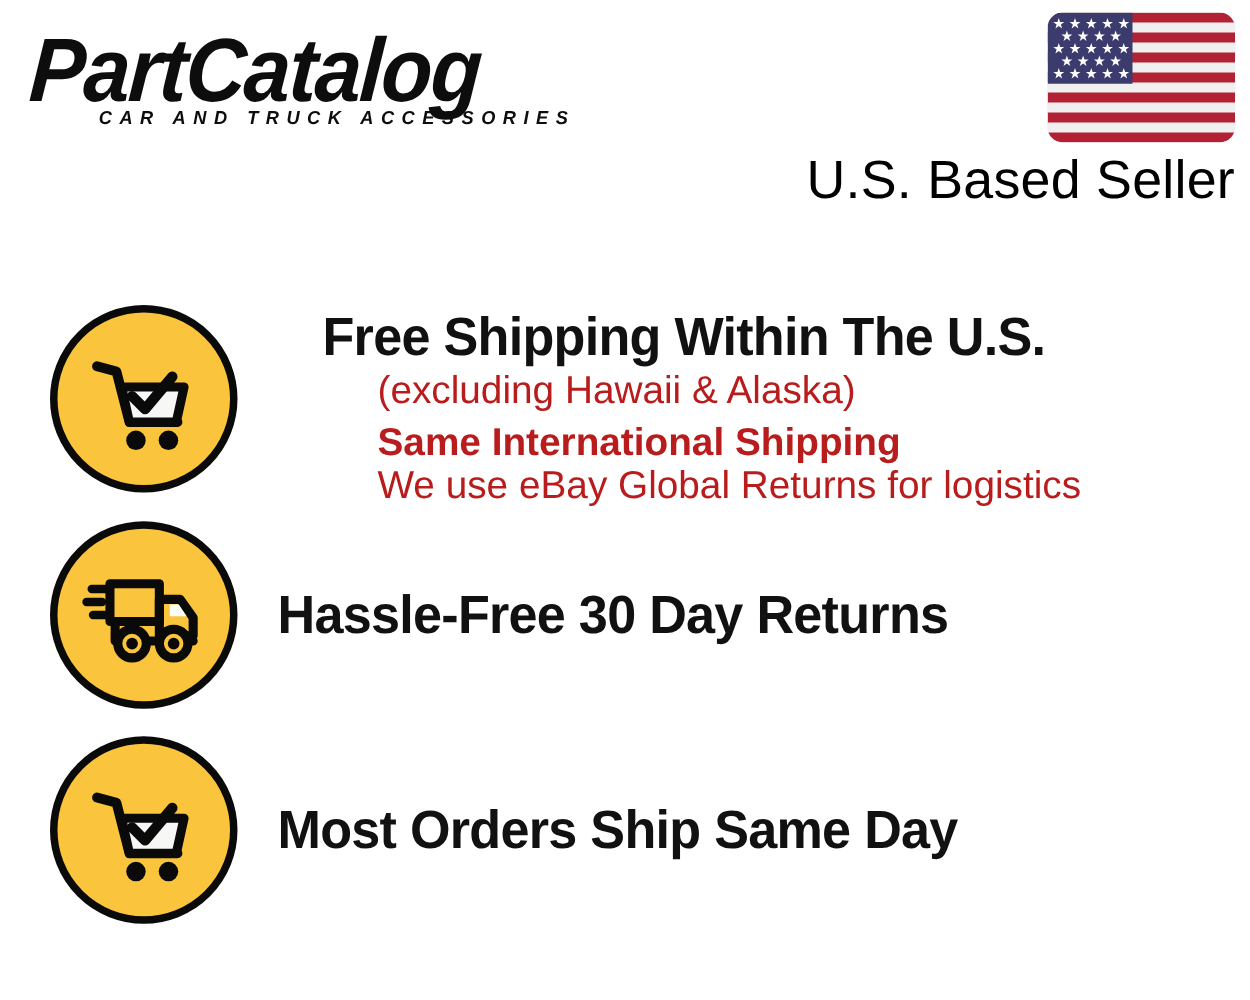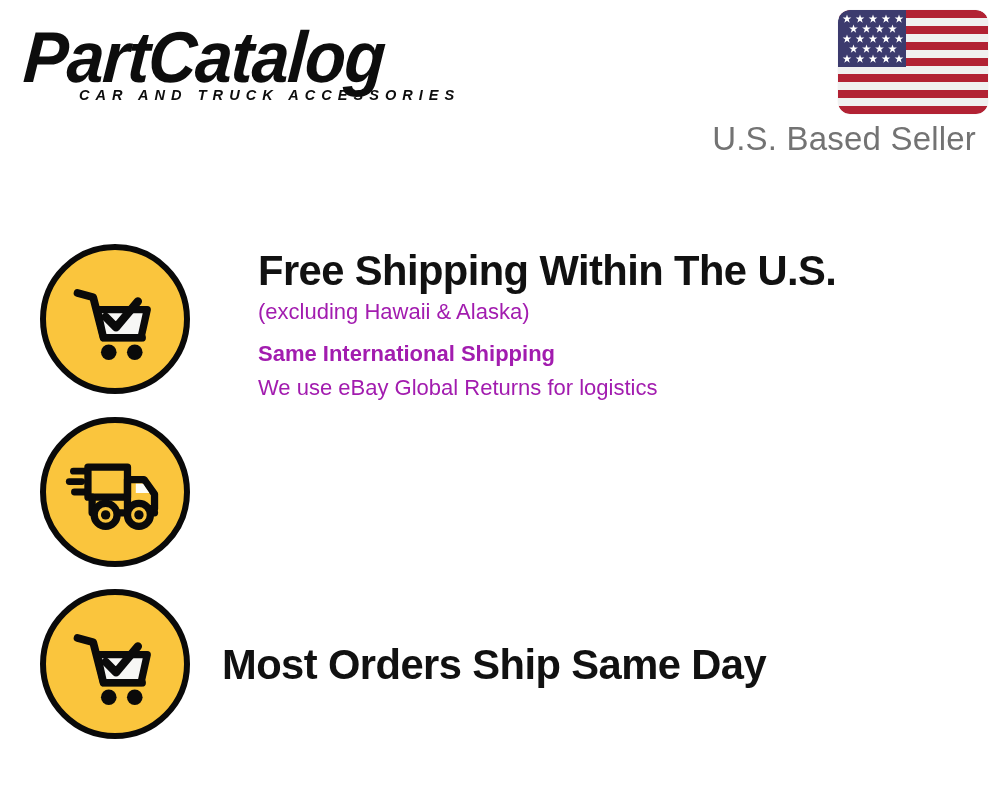--- a/index.html
+++ b/index.html
@@ -91,27 +91,27 @@
     height: 104px;
     border-radius: 12px;
     overflow: hidden;
     background: #f4f4f4;
     box-shadow: 0 0 0 0.5px rgba(0,0,0,0.04);
   }
   .flag svg { display: block; width: 150px; height: 104px; }
 
   .seller-text {
     position: absolute;
-    right: 12px;
+    right: 0px;
     top: 112px;
     font-family: "Liberation Sans", sans-serif;
     font-weight: 400;
-    font-size: 33px;
+    font-size: 43px;
     letter-spacing: 0.2px;
-    color: #737373;
+    color: #000000;
     white-space: nowrap;
   }
 
   
   .features {
     position: absolute;
     left: 0;
     top: 236px;
     width: 1000px;
   }
@@ -159,24 +159,25 @@
     letter-spacing: -0.6px;
     color: #111111;
     white-space: nowrap;
     transform: scaleX(0.97);
     transform-origin: left center;
   }
 
   .feature-sub {
     font-family: "Liberation Sans", sans-serif;
     font-weight: 400;
-    font-size: 22px;
+    font-size: 31px;
     line-height: 33px;
-    color: #a21caf;
-    white-space: nowrap;
+    color: #b91c1c;
+    white-space: nowrap;
+    margin-left: 44px;
   }
   .feature-sub.strong {
     font-weight: bold;
     margin-top: 9px;
   }
   .feature-sub.tight {
     margin-top: 1px;
   }
 
   
@@ -281,20 +282,23 @@
           <path d="M24 26 L62 26 L62 55 L24 55 Z" fill="none" stroke="#0a0a0a" stroke-width="7" stroke-linejoin="round"></path>
           <path d="M62 38 L78 38 L88 52 L88 66 L62 66 Z" fill="none" stroke="#0a0a0a" stroke-width="7" stroke-linejoin="round"></path>
           <path d="M70 42 L77 42 L83 51 L70 51 Z" fill="#fdfdf7"></path>
           <path d="M28 55 L28 70 L88 70" fill="none" stroke="#0a0a0a" stroke-width="7" stroke-linecap="round" stroke-linejoin="round"></path>
           <circle cx="41" cy="72" r="11" fill="#fac53d" stroke="#0a0a0a" stroke-width="7"></circle>
           <circle cx="73" cy="72" r="11" fill="#fac53d" stroke="#0a0a0a" stroke-width="7"></circle>
           <circle cx="41" cy="72" r="4.5" fill="#0a0a0a"></circle>
           <circle cx="73" cy="72" r="4.5" fill="#0a0a0a"></circle>
         </svg>
       </div>
+      <div class="feature-text">
+        <div class="feature-heading">Hassle-Free 30 Day Returns</div>
+      </div>
     </div>
 
     <div class="feature-row row-2 centered">
       <div class="icon-badge">
         <svg viewBox="0 0 100 100" xmlns="http://www.w3.org/2000/svg" aria-hidden="true">
           <path d="M14 25 L29 29 L39 68 L76 68" fill="none" stroke="#0a0a0a" stroke-width="7.5" stroke-linecap="round" stroke-linejoin="round"></path>
           <path d="M33 41 L81 41 L75 68 L39 68 Z" fill="#f7f7f5" stroke="#0a0a0a" stroke-width="7" stroke-linejoin="round"></path>
           <path d="M41 48 L51 58 L72 33" fill="none" stroke="#0a0a0a" stroke-width="8" stroke-linecap="round" stroke-linejoin="round"></path>
           <circle cx="44" cy="82" r="7.5" fill="#0a0a0a"></circle>
           <circle cx="69" cy="82" r="7.5" fill="#0a0a0a"></circle>

